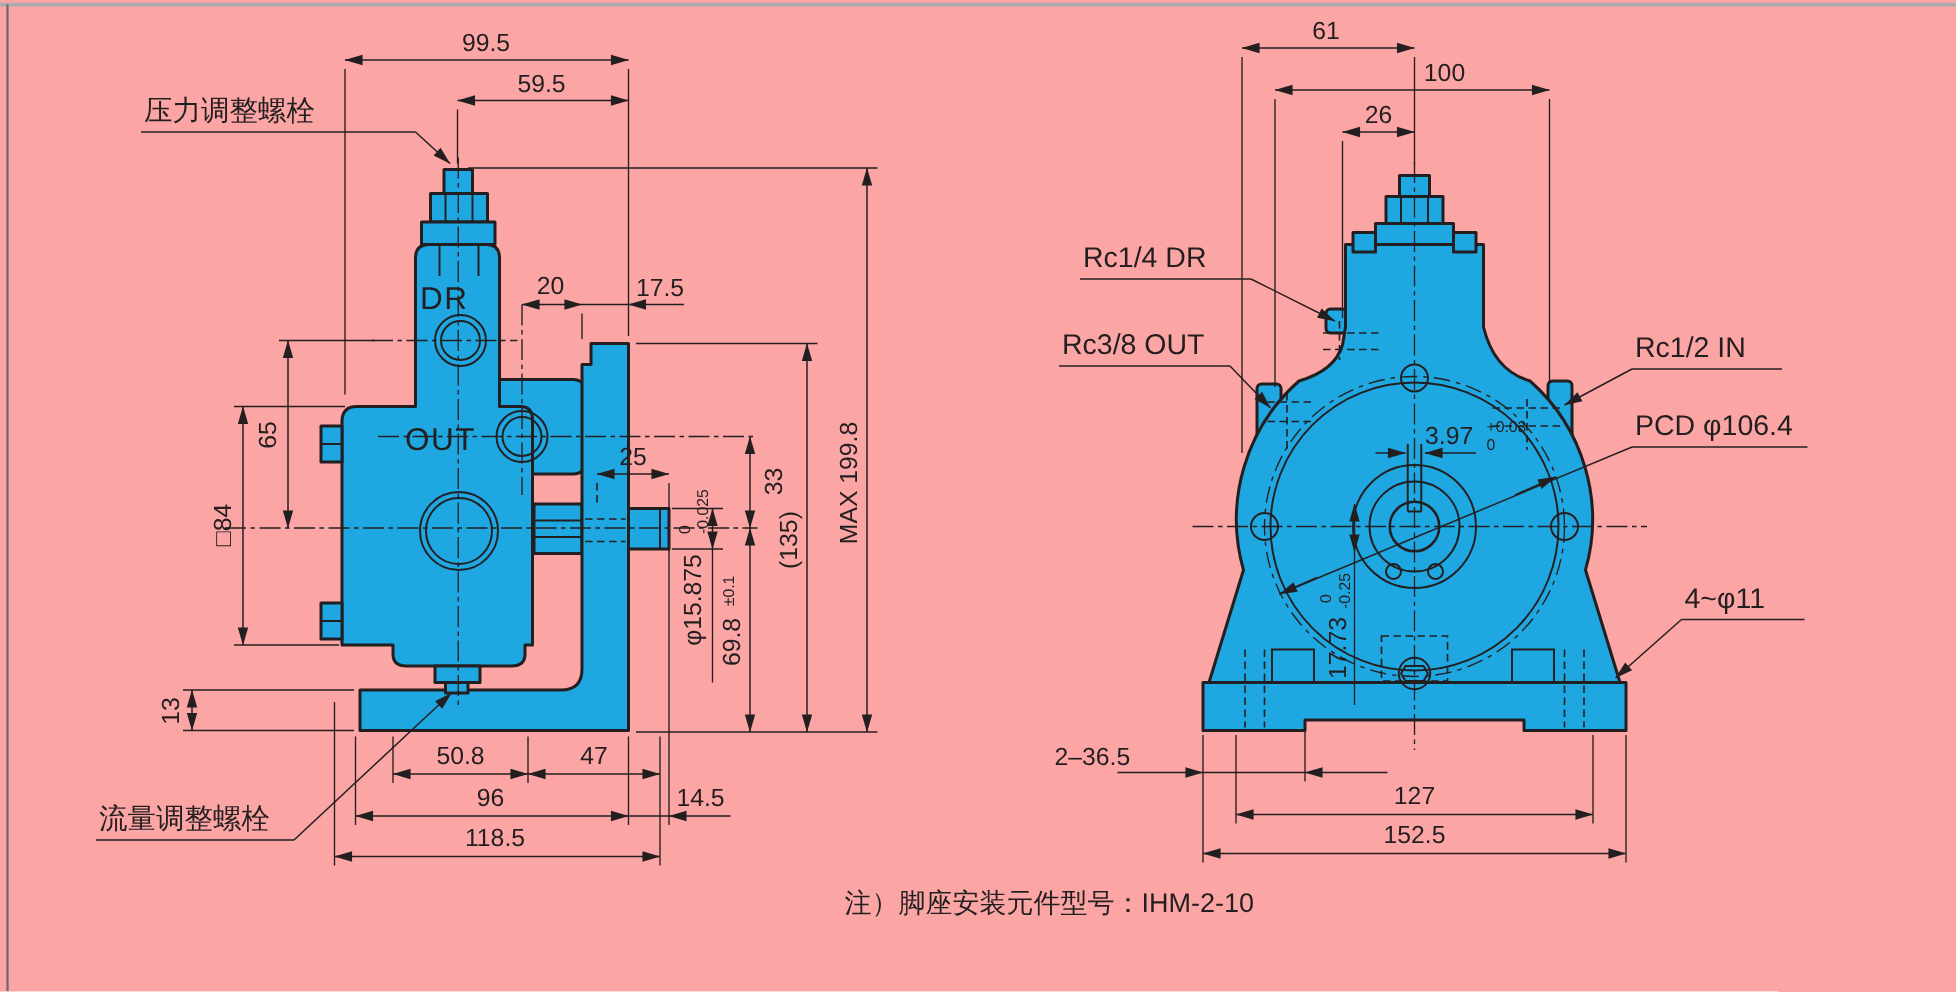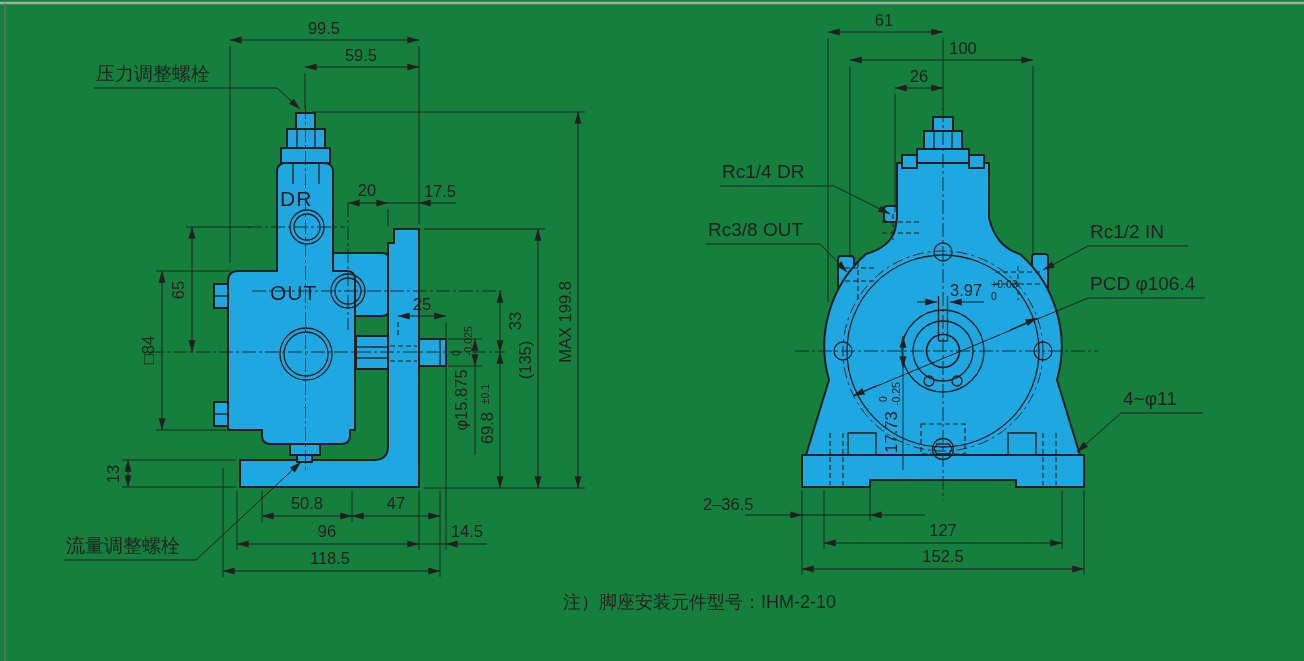--- a/index.html
+++ b/index.html
@@ -1,16 +1,16 @@
 <!DOCTYPE html>
 <html style="--c-body: #1FA7E1; --c-line: #231F20;"><head>
 <meta charset="utf-8">
 <style>
   html,body{margin:0;padding:0;background:#fff;}
-  .canvas{position:relative;width:1304px;height:661px;background:#15803d;overflow:hidden;
+  .canvas{position:relative;width:1304px;height:661px;background:#fca5a5;overflow:hidden;
           font-family:"Liberation Sans","DejaVu Sans",sans-serif;}
   svg text{font-family:"Liberation Sans","DejaVu Sans",sans-serif;fill:var(--c-line);}
   .t16{font-size:16.5px;}
   .t10{font-size:10.5px;}
   .lbl{font-size:19px;}
   .port{font-size:21px;letter-spacing:1px;}
   .note{font-size:18px;}
   .mid{text-anchor:middle;}
   .body{fill:var(--c-body);stroke:var(--c-line);stroke-width:2;stroke-linejoin:round;}
   .det{fill:none;stroke:var(--c-line);stroke-width:1.3;}

